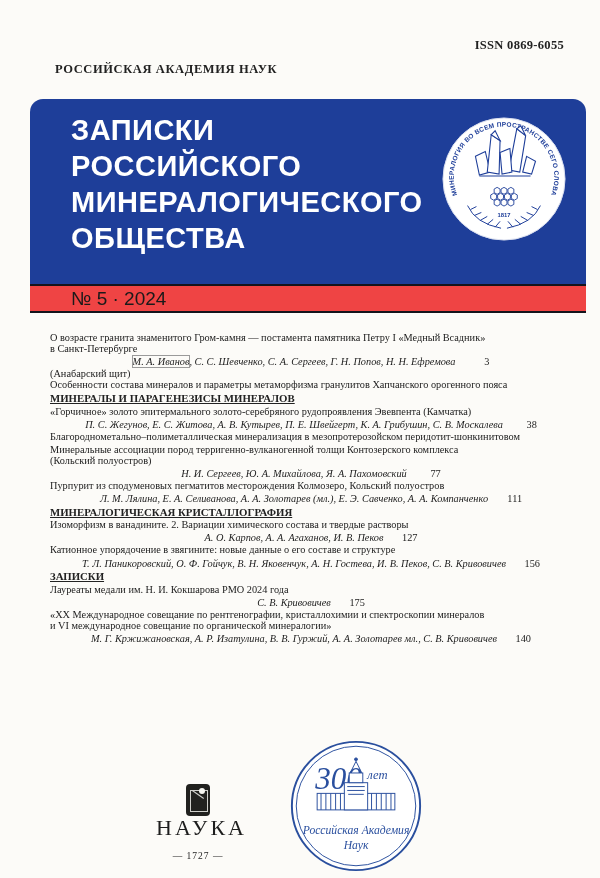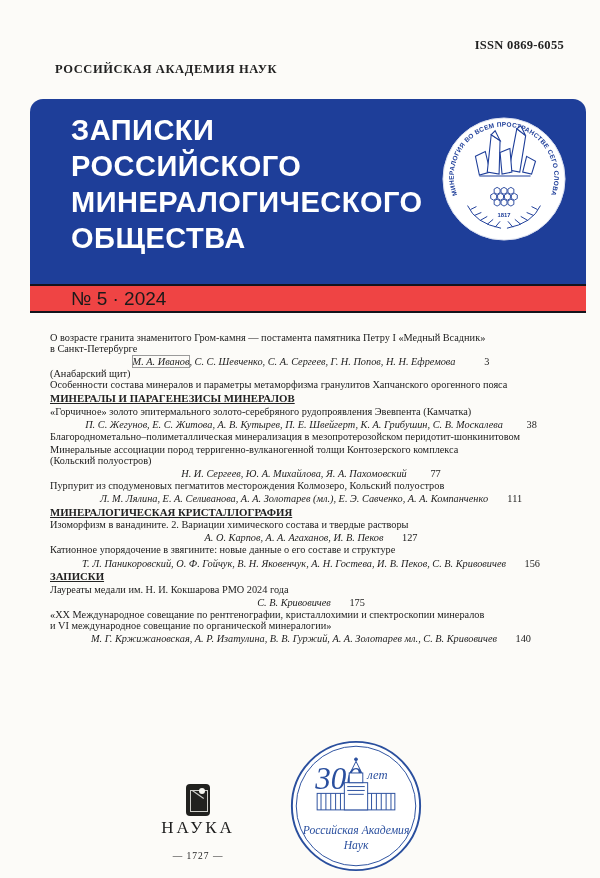--- a/index.html
+++ b/index.html
@@ -25,21 +25,21 @@
   .toc-page{font-style:normal;min-width:34px;text-align:right;}
   .toc-entry{margin-bottom:2px;}
   .toc-section{font-weight:bold;font-size:10.8px;line-height:11.5px;margin:2.5px 0 2px;text-decoration:underline;}
   .boxed{outline:1px solid #9a9a9a;outline-offset:0px;}
 
   .publisher{position:absolute;left:156px;top:784px;width:84px;text-align:center;color:#1d1d1d;}
   .publisher-mark{width:24px;height:32px;margin:0 auto 3px;background:#21211f;border-radius:4px;position:relative;}
   .publisher-mark i{position:absolute;left:4px;top:6px;width:16px;height:20px;border:1px solid #cfcfcb;display:block;}
   .publisher-mark b{position:absolute;right:5px;top:4px;width:6px;height:6px;border-radius:50%;background:#f5f5f0;}
   .publisher-mark s{position:absolute;left:5px;top:10px;width:14px;height:1px;background:#cfcfcb;transform:rotate(35deg);}
-  .publisher-name{font-size:17px;letter-spacing:3px;line-height:18px;}
+  .publisher-name{font-size:22px;letter-spacing:3px;line-height:18px;}
   .publisher-year{font-size:9.5px;letter-spacing:1px;margin-top:14px;}
 
   .seal{position:absolute;left:288px;top:738px;width:136px;height:136px;}
 </style>
 </head>
 <body>
 
 <div class="page">
 
   <div class="issn">ISSN 0869-6055</div>

